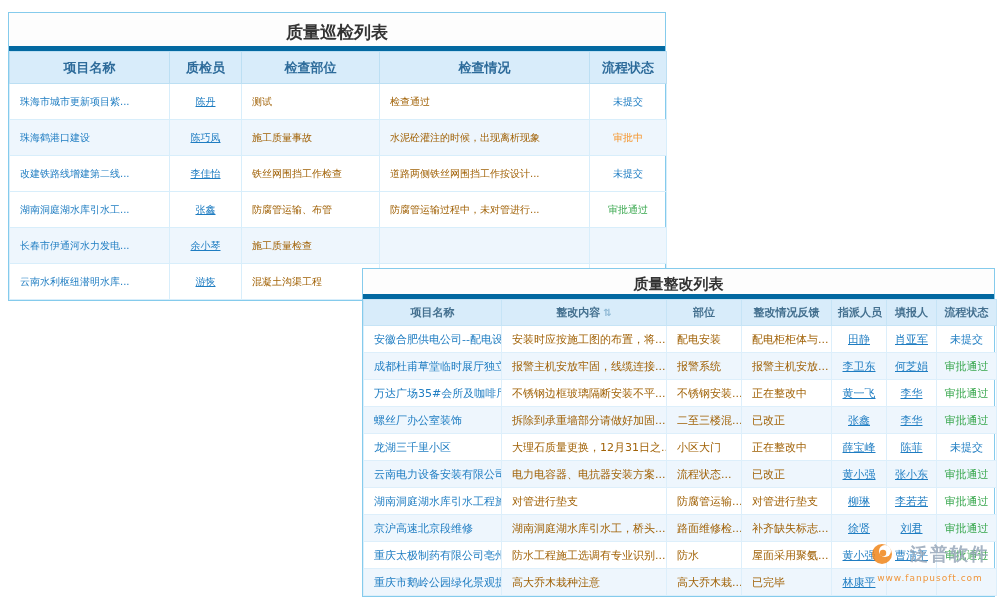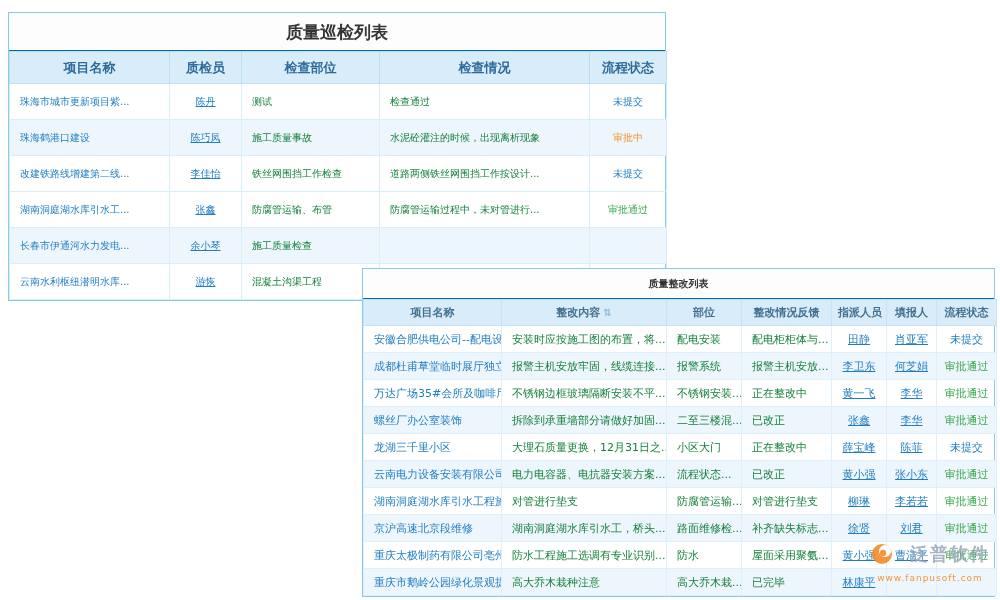--- a/index.html
+++ b/index.html
@@ -15,47 +15,47 @@
   .panel {
     position: absolute;
     background: #ffffff;
     border: 1px solid #85cbec;
   }
   .panel-title {
     text-align: center;
     font-weight: bold;
     color: #333333;
     background: #fdfdfd;
-    border-bottom: 1px solid #0369a1;
+    border-bottom: 5px solid #0369a1;
   }
 
   #panel-inspection { left: 8px; top: 12px; width: 658px; z-index: 1; }
   #panel-inspection .panel-title { height: 38px; line-height: 38px; font-size: 17px; }
   #panel-rectification { left: 362px; top: 268px; width: 633px; z-index: 2; }
-  #panel-rectification .panel-title { height: 30px; line-height: 30px; font-size: 10px; }
+  #panel-rectification .panel-title { height: 30px; line-height: 30px; font-size: 15px; }
 
   table { width: 100%; border-collapse: collapse; table-layout: fixed; }
   th {
     background: #d8ecfa;
     font-weight: bold;
     text-align: center;
   }
   td, th { white-space: nowrap; overflow: hidden; padding: 0 6px; }
 
   #panel-inspection th { height: 32px; font-size: 13px; color: #2d6b9a; border: 1px solid #bcdff3; }
   #panel-inspection td { height: 36px; font-size: 10px; border: 1px solid #d8eefb; }
   #panel-rectification th { height: 26px; font-size: 11px; color: #44708f; border: 1px solid #c6e4f6; }
   #panel-rectification td { height: 27px; font-size: 11px; border: 1px solid #ddeffb; }
 
   td.left { text-align: left; padding-left: 10px; }
   td.center { text-align: center; text-decoration: underline; }
   tr.alt { background: #eef6fd; }
 
   .link { color: var(--link-color); }
-  .dark { color: #15803d; }
+  .dark { color: #a16207; }
   .status { text-align: center; }
   .sort-icon { color: #8fb8d4; font-size: 10px; margin-left: 3px; }
 
   .watermark {
     position: absolute;
     left: 864px;
     top: 542px;
     width: 132px;
     z-index: 5;
     opacity: 0.85;

